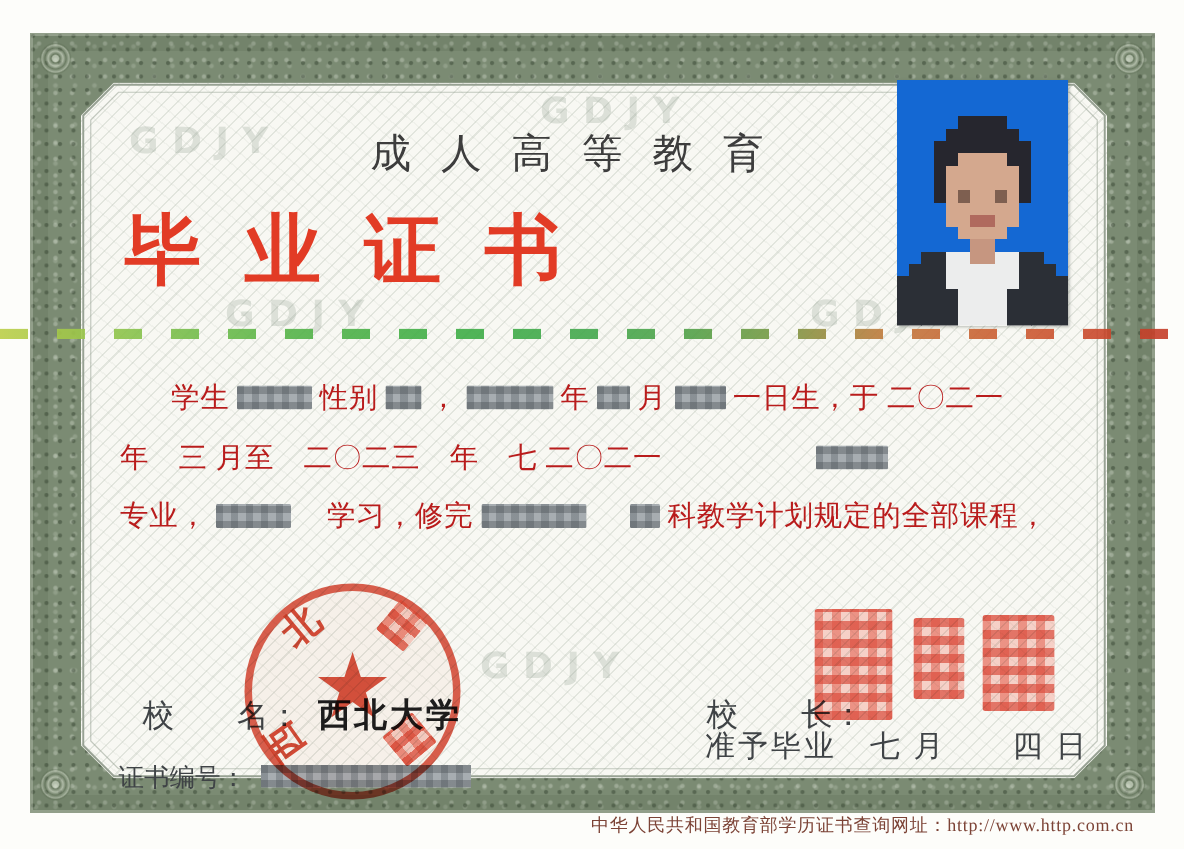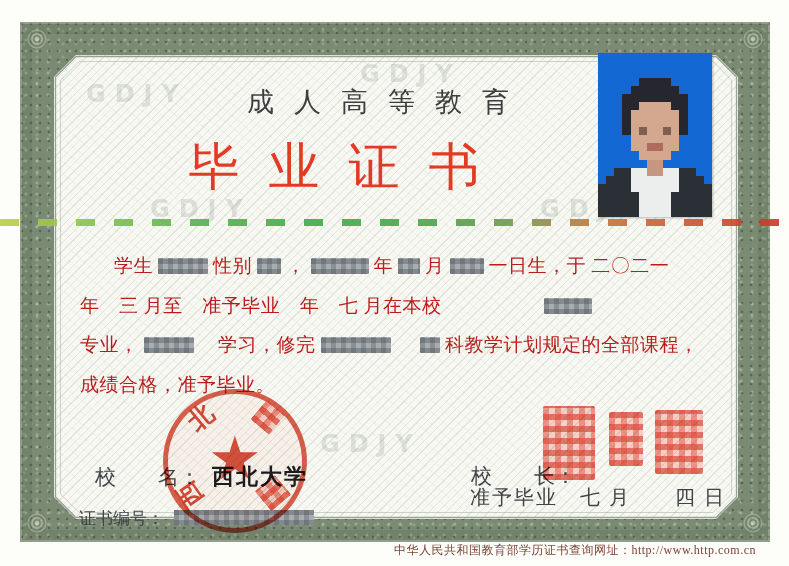--- a/index.html
+++ b/index.html
@@ -50,21 +50,21 @@
     mask-image:repeating-linear-gradient(90deg,#000 0 19px,transparent 19px 38px);
   }
   
   .program{
     position:absolute; left:54px; top:84px; width:560px; z-index:3;
     text-align:center; font-size:27px; color:#3d3d3d;
     letter-spacing:20px; text-indent:20px;padding-left:44px;
   }
   .cert-title{
     position:absolute; left:54px; top:133px; width:560px; z-index:3;
-    text-align:center; font-size:51px; font-weight:normal; color:#e23b25;
+    font-size:51px; font-weight:bold; color:#e23b25;
     letter-spacing:29px; text-indent:29px;
   }
   
   .photo{ position:absolute; left:598px; top:53px; width:114px; height:164px; z-index:4;
     box-shadow:1px 1px 2px rgba(60,70,60,.35); }
   .photo svg{ display:block; width:114px; height:164px; }
   
   .body-text{
     position:absolute; left:80px; top:246px; width:656px; z-index:3;
     font-size:19px; color:#b91c1c; letter-spacing:.5px;
@@ -436,23 +436,22 @@
         <rect x="11" y="19" width="1.02" height="1.02" fill="#2b2f36"></rect>
         <rect x="12" y="19" width="1.02" height="1.02" fill="#2b2f36"></rect>
         <rect x="13" y="19" width="1.02" height="1.02" fill="#2b2f36"></rect>
       </svg>
   </div>
 
   <div class="security-line"></div>
 
   <div class="body-text" id="body-text">
       <div class="body-line indent"><span>学生</span><span class="redact" style="width: 50px;"></span><span>性别</span><span class="redact" style="width: 24px;"></span><span>，</span><span class="redact" style="width: 58px;"></span><span>年</span><span class="redact" style="width: 22px;"></span><span>月</span><span class="redact" style="width: 34px;"></span><span>一日生，于 二〇二一</span></div>
-      <div class="body-line"><span>年　三 月至　准予毕业　年　七 月在本校　　　　　</span><span class="redact" style="width: 48px;"></span></div>
+      <div class="body-line"><span>年　三 月至　二〇二三　年　七 二〇二一　　　　　</span><span class="redact" style="width: 48px;"></span></div>
       <div class="body-line"><span>专业，</span><span class="redact" style="width: 50px;"></span><span>　学习，修完</span><span class="redact" style="width: 70px;"></span><span>　</span><span class="redact" style="width: 20px;"></span><span>科教学计划规定的全部课程，</span></div>
-      <div class="body-line"><span>成绩合格，准予毕业。</span></div>
     </div>
 
   <div class="field row-school">
     <span>校　　名：</span><span class="school-name">西北大学</span>
   </div>
 
   <div class="seal">
     <span class="seal-star">★</span>
     <span class="seal-char tl">北</span>
     <span class="seal-char bl">西</span>

